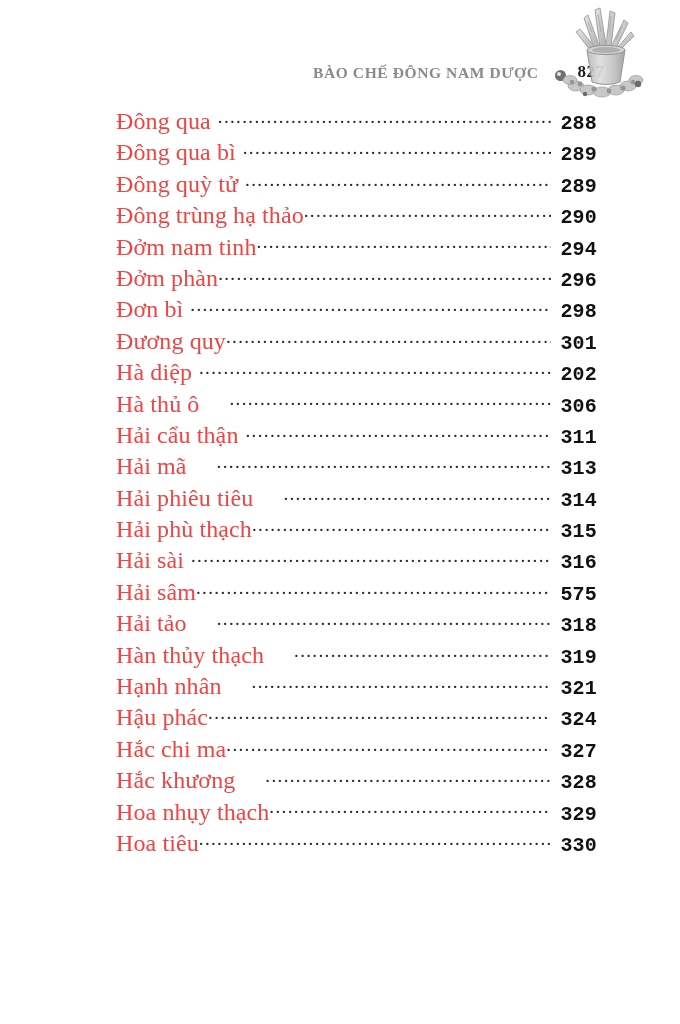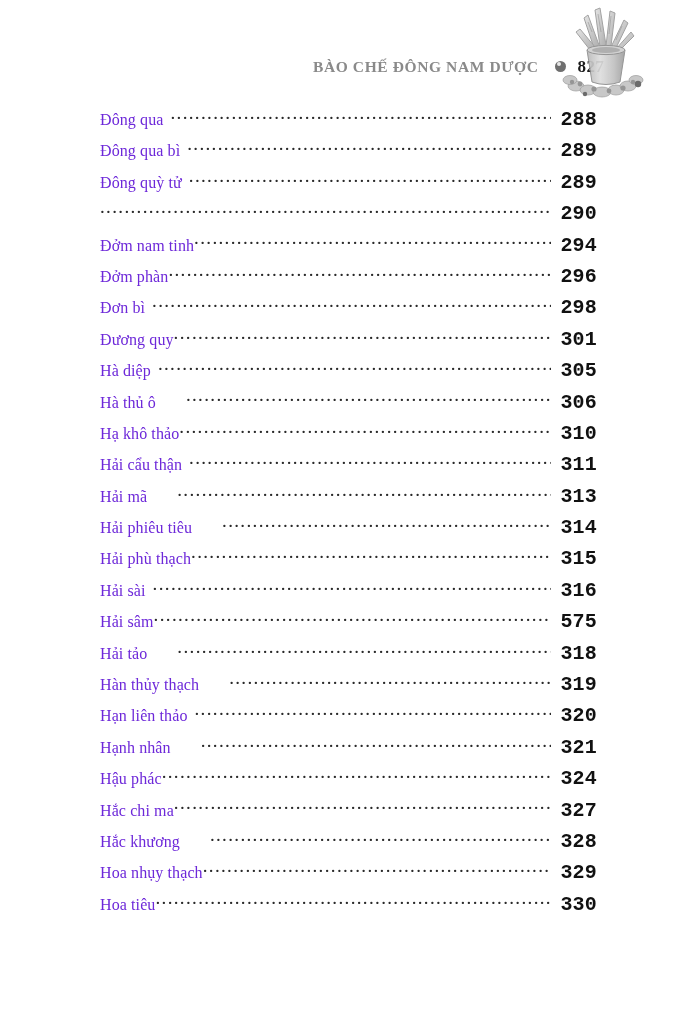--- a/index.html
+++ b/index.html
@@ -17,21 +17,21 @@
   }
 
   
   .page-header {
     position: absolute;
     top: 52px;
     left: 0;
     width: 568px;
     height: 30px;
     display: flex;
-    align-items: center;
+    align-items: flex-end;
     justify-content: flex-start;
     padding-left: 313px;
     box-sizing: border-box;
   }
   .header-title {
     font-family: "Liberation Serif", "DejaVu Serif", serif;
     font-size: 15.5px;
     font-weight: bold;
     letter-spacing: 0.6px;
     color: #8a8a8a;
@@ -85,24 +85,25 @@
     width: 497px;
   }
   .toc-entry {
     display: flex;
     align-items: baseline;
     height: 31.4px;
     white-space: nowrap;
     overflow: hidden;
   }
   .toc-label {
-    font-size: 16px;
-    color: #6d28d9;
+    font-size: 24px;
+    color: #ef4444;
     letter-spacing: 0.1px;
     flex: 0 0 auto;
+    margin-left: 16px;
   }
   .toc-gap {
     flex: 0 0 auto;
     width: 7px;
   }
   .toc-gap.wide { width: 30px; }
   .toc-gap.none { width: 0px; }
   .toc-leader {
     flex: 1 1 auto;
     position: relative;
@@ -205,20 +206,21 @@
       <span class="toc-leader"></span>
       <span class="toc-page">289</span>
     </div>
     <div class="toc-entry">
       <span class="toc-label">Đông quỳ tử</span>
       <span class="toc-gap"></span>
       <span class="toc-leader"></span>
       <span class="toc-page">289</span>
     </div>
     <div class="toc-entry">
+      <span class="toc-label">Đông trùng hạ thảo</span>
       <span class="toc-gap none"></span>
       <span class="toc-leader"></span>
       <span class="toc-page">290</span>
     </div>
     <div class="toc-entry">
       <span class="toc-label">Đởm nam tinh</span>
       <span class="toc-gap none"></span>
       <span class="toc-leader"></span>
       <span class="toc-page">294</span>
     </div>
@@ -237,35 +239,29 @@
     <div class="toc-entry">
       <span class="toc-label">Đương quy</span>
       <span class="toc-gap none"></span>
       <span class="toc-leader"></span>
       <span class="toc-page">301</span>
     </div>
     <div class="toc-entry">
       <span class="toc-label">Hà diệp</span>
       <span class="toc-gap"></span>
       <span class="toc-leader"></span>
-      <span class="toc-page">305</span>
+      <span class="toc-page">202</span>
     </div>
     <div class="toc-entry">
       <span class="toc-label">Hà thủ ô</span>
       <span class="toc-gap wide"></span>
       <span class="toc-leader"></span>
       <span class="toc-page">306</span>
     </div>
     <div class="toc-entry">
-      <span class="toc-label">Hạ khô thảo</span>
-      <span class="toc-gap none"></span>
-      <span class="toc-leader"></span>
-      <span class="toc-page">310</span>
-    </div>
-    <div class="toc-entry">
       <span class="toc-label">Hải cẩu thận</span>
       <span class="toc-gap"></span>
       <span class="toc-leader"></span>
       <span class="toc-page">311</span>
     </div>
     <div class="toc-entry">
       <span class="toc-label">Hải mã</span>
       <span class="toc-gap wide"></span>
       <span class="toc-leader"></span>
       <span class="toc-page">313</span>
@@ -300,26 +296,20 @@
       <span class="toc-leader"></span>
       <span class="toc-page">318</span>
     </div>
     <div class="toc-entry">
       <span class="toc-label">Hàn thủy thạch</span>
       <span class="toc-gap wide"></span>
       <span class="toc-leader"></span>
       <span class="toc-page">319</span>
     </div>
     <div class="toc-entry">
-      <span class="toc-label">Hạn liên thảo</span>
-      <span class="toc-gap"></span>
-      <span class="toc-leader"></span>
-      <span class="toc-page">320</span>
-    </div>
-    <div class="toc-entry">
       <span class="toc-label">Hạnh nhân</span>
       <span class="toc-gap wide"></span>
       <span class="toc-leader"></span>
       <span class="toc-page">321</span>
     </div>
     <div class="toc-entry">
       <span class="toc-label">Hậu phác</span>
       <span class="toc-gap none"></span>
       <span class="toc-leader"></span>
       <span class="toc-page">324</span>

